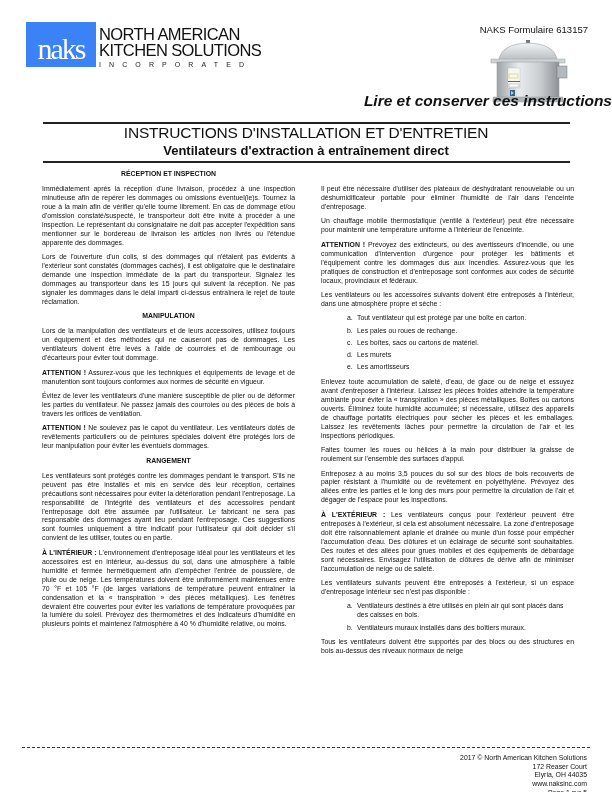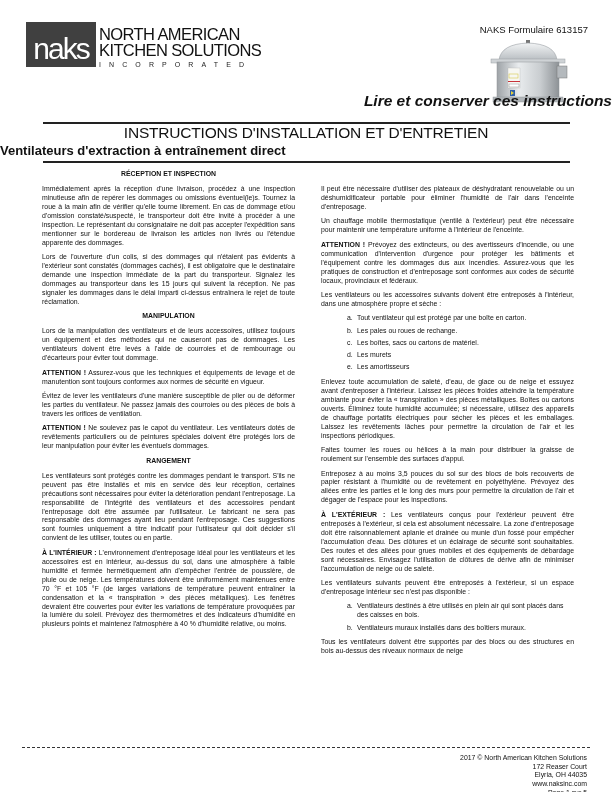--- a/index.html
+++ b/index.html
@@ -1,35 +1,35 @@
 <!DOCTYPE html>
 <html><head>
 <meta charset="utf-8">
 <style>
   * { margin: 0; padding: 0; box-sizing: border-box; }
   html, body { width: 612px; height: 792px; background: #ffffff; overflow: hidden; }
   body { position: relative; font-family: "Liberation Sans", sans-serif; color: #111; }
 
   .logo { position: absolute; left: 26px; top: 22px; height: 46px; display: flex; align-items: stretch; }
-  .logo-box { background: #404040; color: #fff; width: 70px; height: 45px; display: flex; align-items: flex-end; justify-content: center;
-              font-family: Liberation Sans, sans-serif; font-size: 30px; letter-spacing: -2px; line-height: 1; padding-bottom: 3px; }
+  .logo-box { background: #3b82f6; color: #fff; width: 70px; height: 45px; display: flex; align-items: flex-end; justify-content: center;
+              font-family: Liberation Serif, serif; font-size: 30px; letter-spacing: -2px; line-height: 1; padding-bottom: 3px; }
   .logo-text { margin-left: 3px; display: flex; flex-direction: column; justify-content: flex-end; }
   .logo-line1, .logo-line2 { font-size: 16.5px; line-height: 16px; letter-spacing: -0.6px; color: #111; font-family: "Liberation Sans", sans-serif; }
   .logo-line3 { font-size: 7px; letter-spacing: 8.1px; margin-top: 3px; color: #222; }
 
   .form-number { position: absolute; right: 24px; top: 24px; font-size: 9.5px; color: #111; }
 
   .product-image { position: absolute; left: 485px; top: 40px; width: 88px; height: 66px; }
 
   .subtitle { position: absolute; left: 0; width: 612px; top: 92px; text-align: right; font-style: italic; font-weight: bold; font-size: 15.5px; color: #111; }
 
   .rule { position: absolute; left: 43px; width: 437px; height: 1.5px; background: #222; }
 
   .main-title { position: absolute; left: 0; width: 612px; top: 124px; text-align: center; font-weight: normal; font-size: 15.5px; letter-spacing: -0.2px; }
-  .sub-heading { position: absolute; left: 0; width: 612px; top: 143px; font-weight: bold; font-size: 13px; }
+  .sub-heading { position: absolute; left: 0; width: 612px; top: 143px; text-align: center; font-weight: bold; font-size: 13px; }
 
   .col { position: absolute; top: 170px; width: 253px; font-size: 6.9px; line-height: 8.95px; text-align: justify; }
   .col.left { left: 42px; }
   .col.right { left: 321px; top: 185px; }
   .col h3 { text-align: center; font-size: 6.9px; font-weight: bold; margin-bottom: 6px; }
   .col p { margin-bottom: 5.5px; }
   .col b { font-weight: bold; }
   .col ol { list-style: none; margin: 2px 0 6px 0; }
   .col ol li { display: flex; margin-bottom: 3.2px; text-align: left; }
   .col ol li .lt { width: 16px; flex-shrink: 0; text-align: left; padding-left: 6px; }

